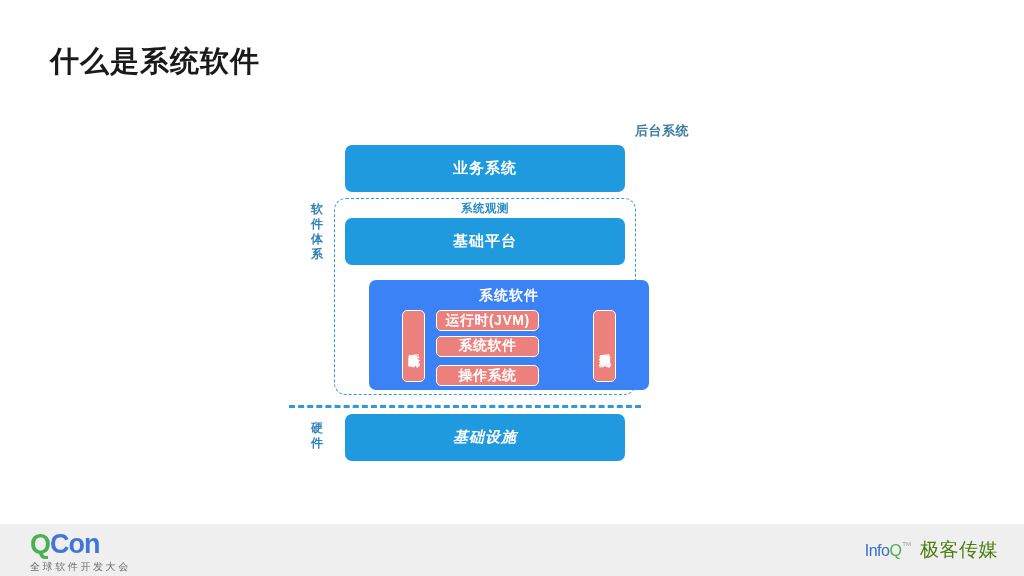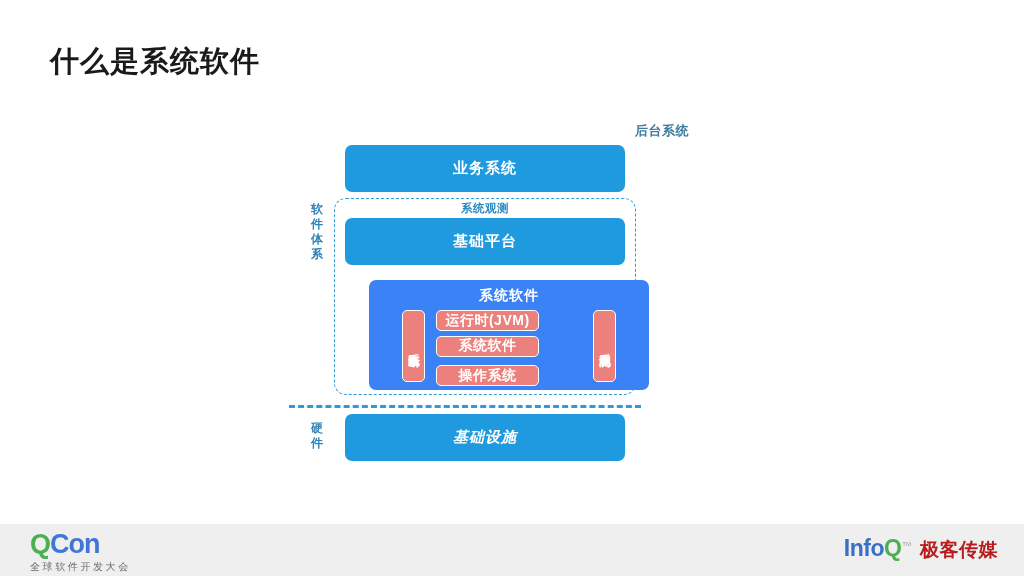--- a/index.html
+++ b/index.html
@@ -215,38 +215,38 @@
     letter-spacing: 2.6px;
   }
   .infoq-logo {
     position: absolute;
     right: 26px;
     top: 13px;
     display: flex;
     align-items: baseline;
   }
   .infoq-word {
-    font-size: 23px;
-    font-weight: bold;
+    font-size: 16px;
+    font-weight: normal;
     letter-spacing: -.5px;
     line-height: 1;
   }
   .infoq-info { color: #3a6fc4; }
   .infoq-q { color: #4caf50; }
   .infoq-tm {
     font-size: 6px;
     color: #9a9a9a;
     margin-left: 1px;
     align-self: flex-start;
     margin-top: 4px;
   }
   .infoq-cn {
     font-size: 19px;
-    font-weight: bold;
-    color: #b91c1c;
+    font-weight: normal;
+    color: #4d7c0f;
     margin-left: 9px;
     letter-spacing: .5px;
   }
 </style>
 </head>
 <body>
 
 <div class="slide-title">什么是系统软件</div>
 
 <div class="diagram">

